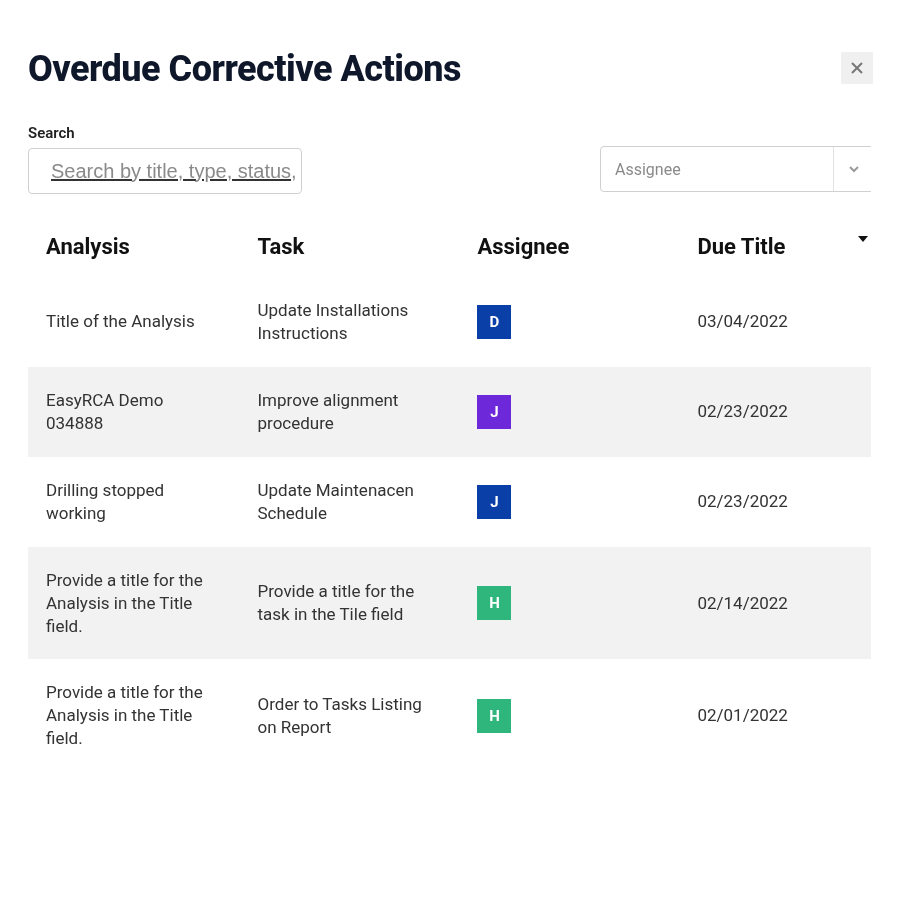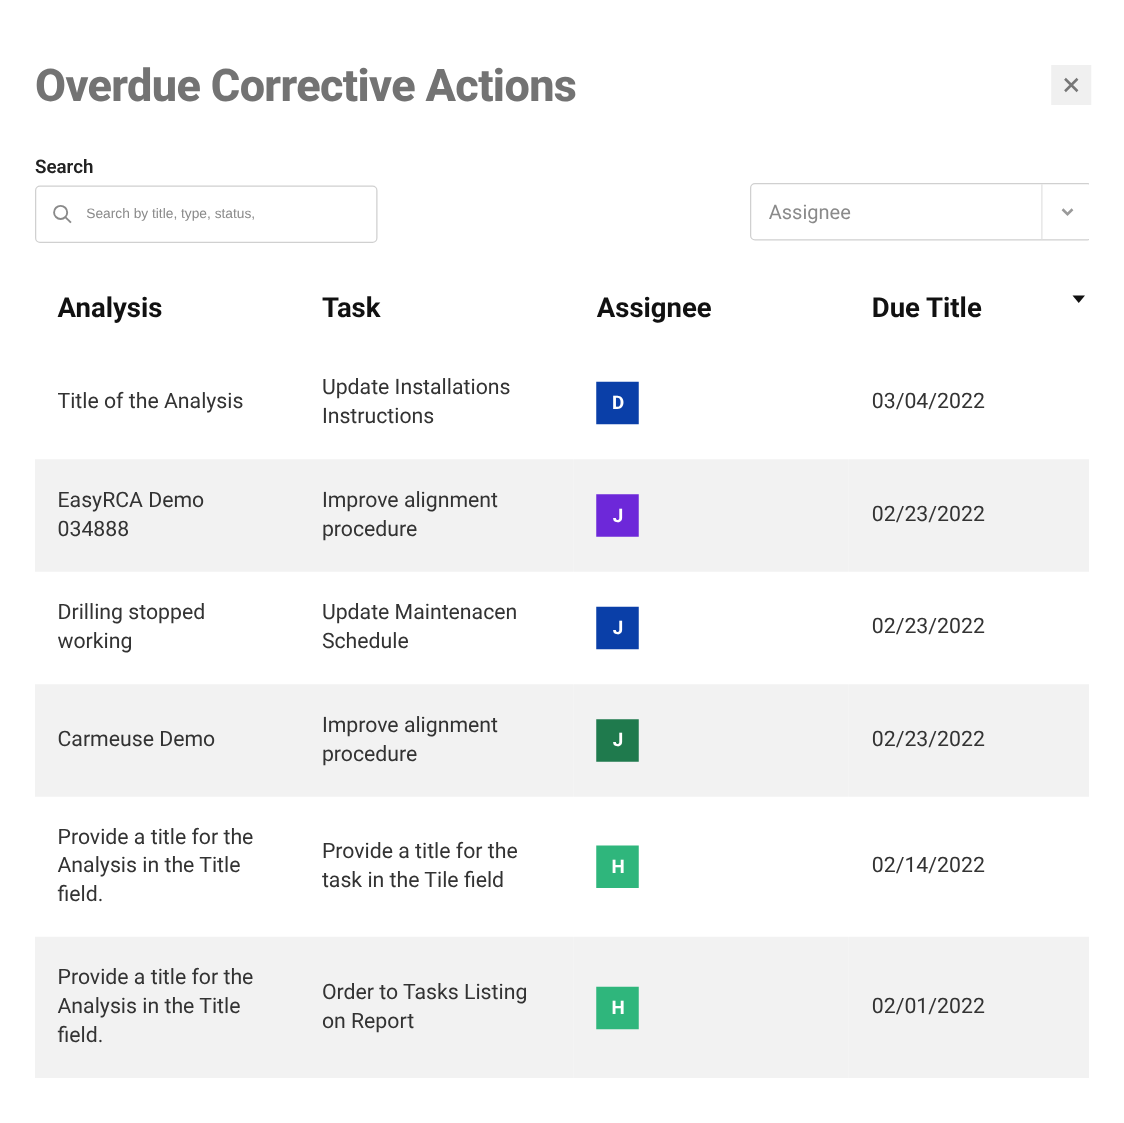--- a/index.html
+++ b/index.html
@@ -15,21 +15,21 @@
   .header-row {
     display: flex;
     align-items: flex-start;
     justify-content: space-between;
     padding: 48px 28px 0 28px;
   }
   .page-title {
     font-size: 36px;
     font-weight: 800;
     letter-spacing: -0.5px;
-    color: #737373;
+    color: #0f172a;
   }
   .close-btn {
     width: 32px;
     height: 32px;
     background: #f0f0f0;
     display: flex;
     align-items: center;
     justify-content: center;
     cursor: pointer;
     color: #666;
@@ -70,24 +70,25 @@
     border-radius: 4px;
     display: flex;
     align-items: center;
     padding: 0 12px;
     gap: 10px;
   }
   .search-box svg { width: 18px; height: 18px; stroke: #8a8a8a; fill: none; stroke-width: 2; }
   .search-input {
     border: none;
     outline: none;
-    font-size: 11px;
+    font-size: 20px;
     color: #333;
     flex: 1;
     background: transparent;
+    text-decoration: underline;
   }
   .search-input::placeholder { color: #8a8a8a; }
 
   .assignee-select {
     width: 274px;
     height: 46px;
     border: 1px solid #d0d0d0;
     border-radius: 4px;
     display: flex;
     align-items: center;
@@ -224,26 +225,20 @@
             <td><span class="avatar" style="background: rgb(109, 40, 217);">J</span></td>
             <td>02/23/2022</td>
           </tr>
           <tr>
             <td>Drilling stopped working</td>
             <td>Update Maintenacen Schedule</td>
             <td><span class="avatar" style="background: rgb(10, 63, 168);">J</span></td>
             <td>02/23/2022</td>
           </tr>
           <tr>
-            <td>Carmeuse Demo</td>
-            <td>Improve alignment procedure</td>
-            <td><span class="avatar" style="background: rgb(31, 122, 77);">J</span></td>
-            <td>02/23/2022</td>
-          </tr>
-          <tr>
             <td>Provide a title for the Analysis in the Title field.</td>
             <td>Provide a title for the task in the Tile field</td>
             <td><span class="avatar" style="background: rgb(47, 182, 124);">H</span></td>
             <td>02/14/2022</td>
           </tr>
           <tr>
             <td>Provide a title for the Analysis in the Title field.</td>
             <td>Order to Tasks Listing on Report</td>
             <td><span class="avatar" style="background: rgb(47, 182, 124);">H</span></td>
             <td>02/01/2022</td>

